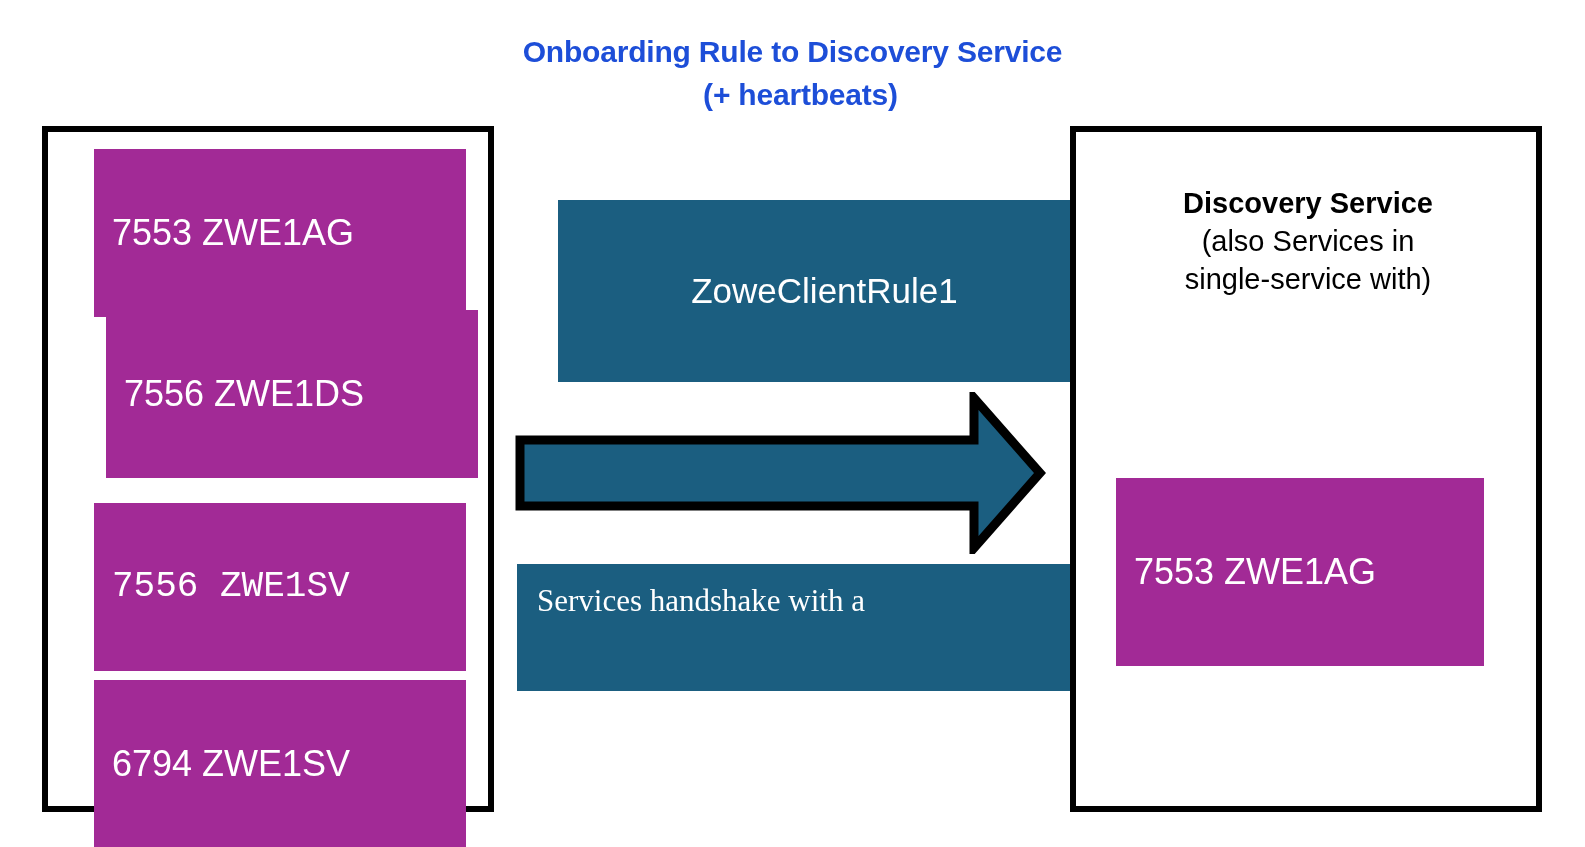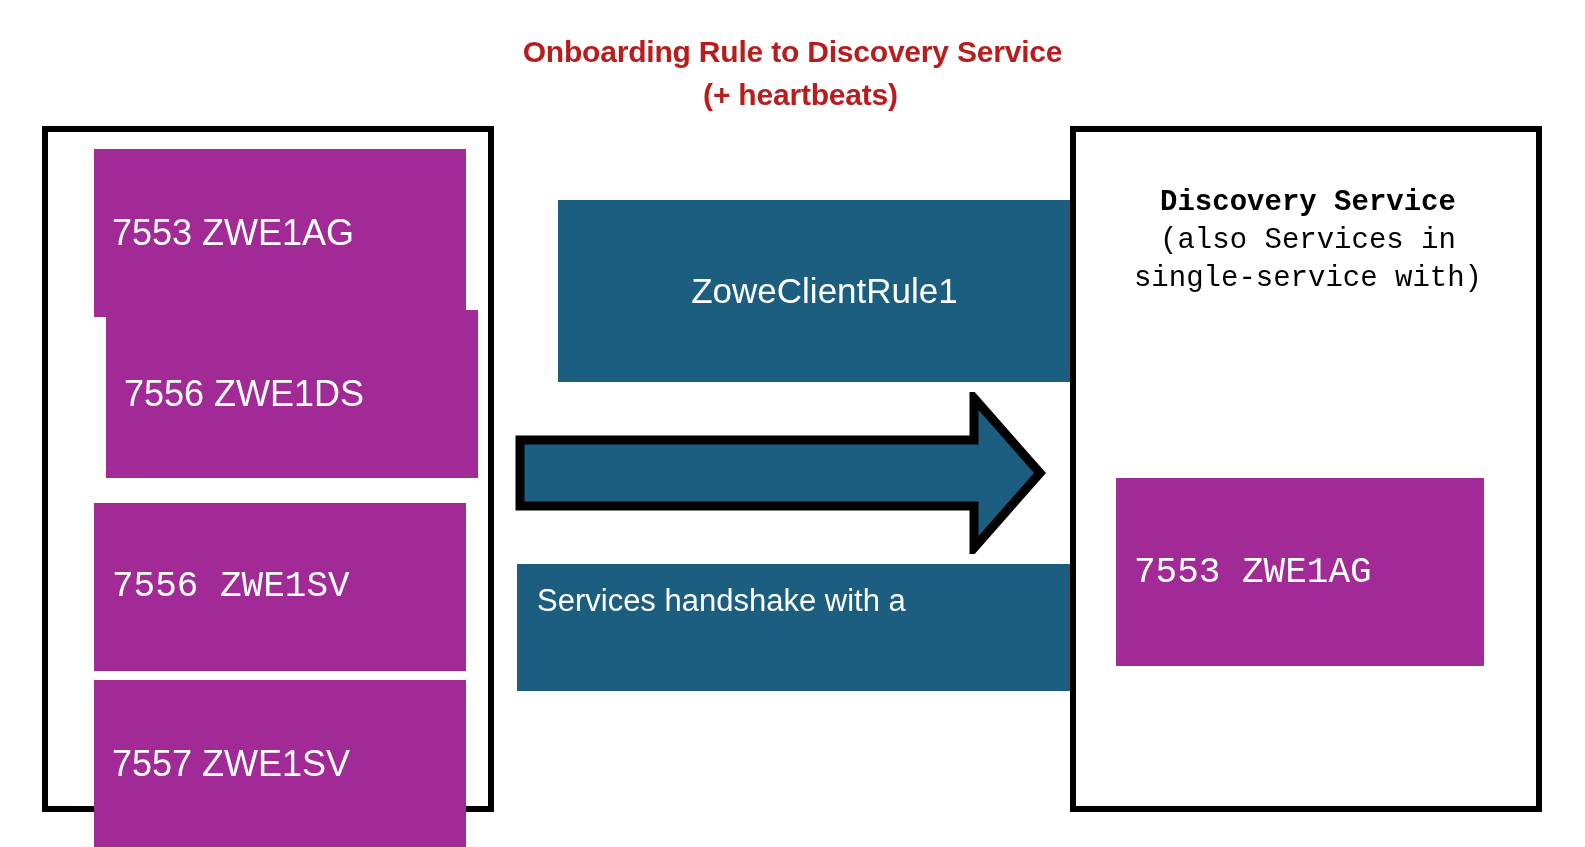--- a/index.html
+++ b/index.html
@@ -22,21 +22,21 @@
   
   .diagram-title {
     position: absolute;
     left: 0;
     top: 30px;
     width: 1585px;
     text-align: center;
     font-weight: bold;
     font-size: 30px;
     line-height: 43px;
-    color: #b91c1c;
+    color: #1d4ed8;
     letter-spacing: -0.2px;
   }
   .diagram-title .line2 {
     display: block;
     padding-left: 16px;
   }
 
   
   .panel {
     position: absolute;
@@ -48,21 +48,20 @@
     left: 42px;
     top: 126px;
     width: 452px;
     height: 686px;
   }
   #right-panel {
     left: 1070px;
     top: 126px;
     width: 472px;
     height: 686px;
-    font-family: Liberation Mono, monospace;
   }
 
   
   .service-box {
     position: absolute;
     background: #A22A96;
     color: #ffffff;
     font-size: 36px;
     line-height: 1;
     display: flex;
@@ -133,20 +132,21 @@
     margin-left: 41px;
   }
   #handshake-box {
     left: 517px;
     top: 564px;
     width: 553px;
     height: 127px;
     padding: 16px 20px 0 20px;
     font-size: 31px;
     line-height: 42px;
+    font-family: Liberation Serif, serif;
   }
   #handshake-box .hs-line { display: block; }
 
   
   #flow-arrow {
     position: absolute;
     left: 514px;
     top: 392px;
     width: 532px;
     height: 162px;
@@ -167,21 +167,21 @@
     <div class="service-box i0">
       <span>7553 ZWE1AG</span>
     </div>
     <div class="service-box i1">
       <span>7556 ZWE1DS</span>
     </div>
     <div class="service-box i2">
       <span>7556 ZWE1SV</span>
     </div>
     <div class="service-box i3">
-      <span>7557 ZWE1SV</span>
+      <span>6794 ZWE1SV</span>
     </div>
   </div>
 
   <div class="teal-box" id="rule-box">
     <span>ZoweClientRule1</span>
   </div>
 
   <div id="flow-arrow">
     <svg width="532" height="162" viewBox="0 0 532 162" xmlns="http://www.w3.org/2000/svg">
       <polygon points="6,48 460,48 460,6 526,81 460,156 460,114 6,114" fill="#1B5E80" stroke="#000000" stroke-width="9" stroke-linejoin="miter"></polygon>

